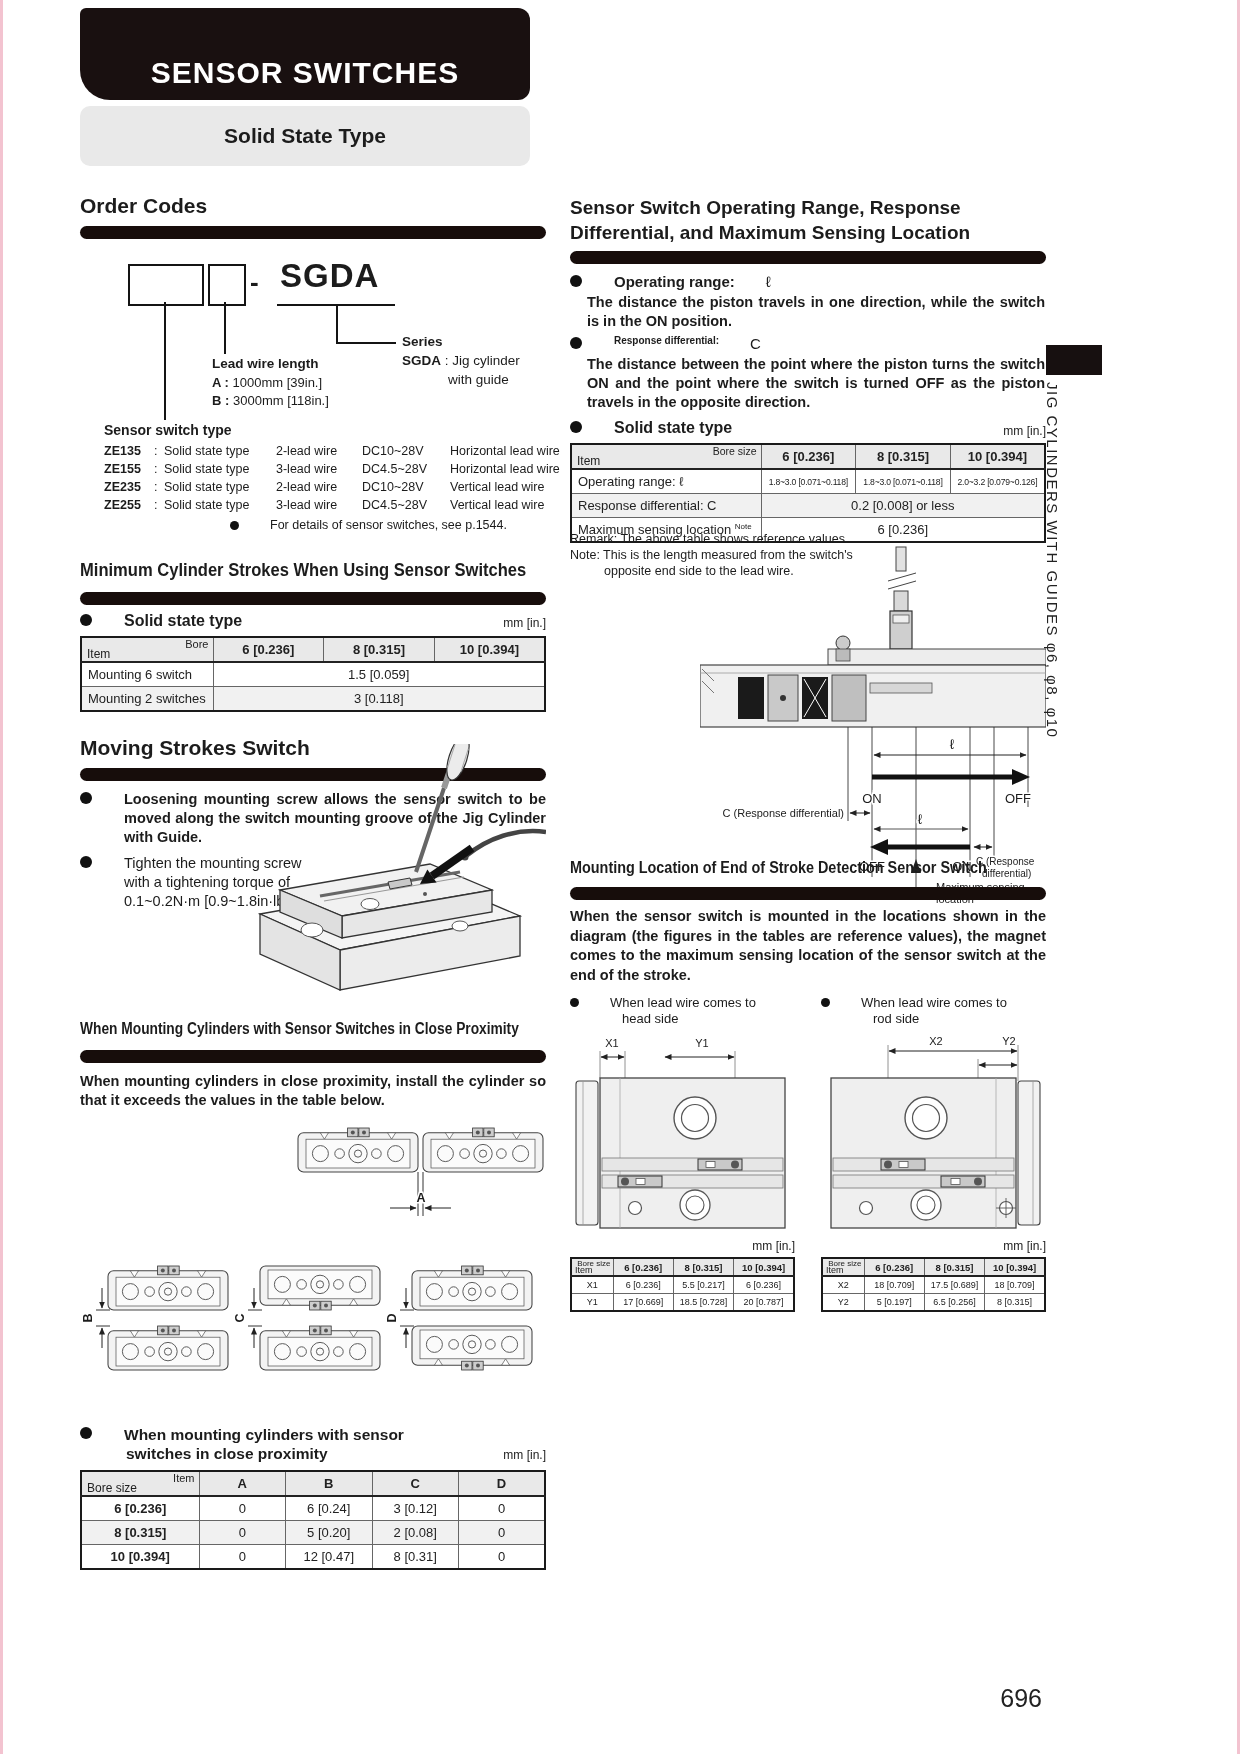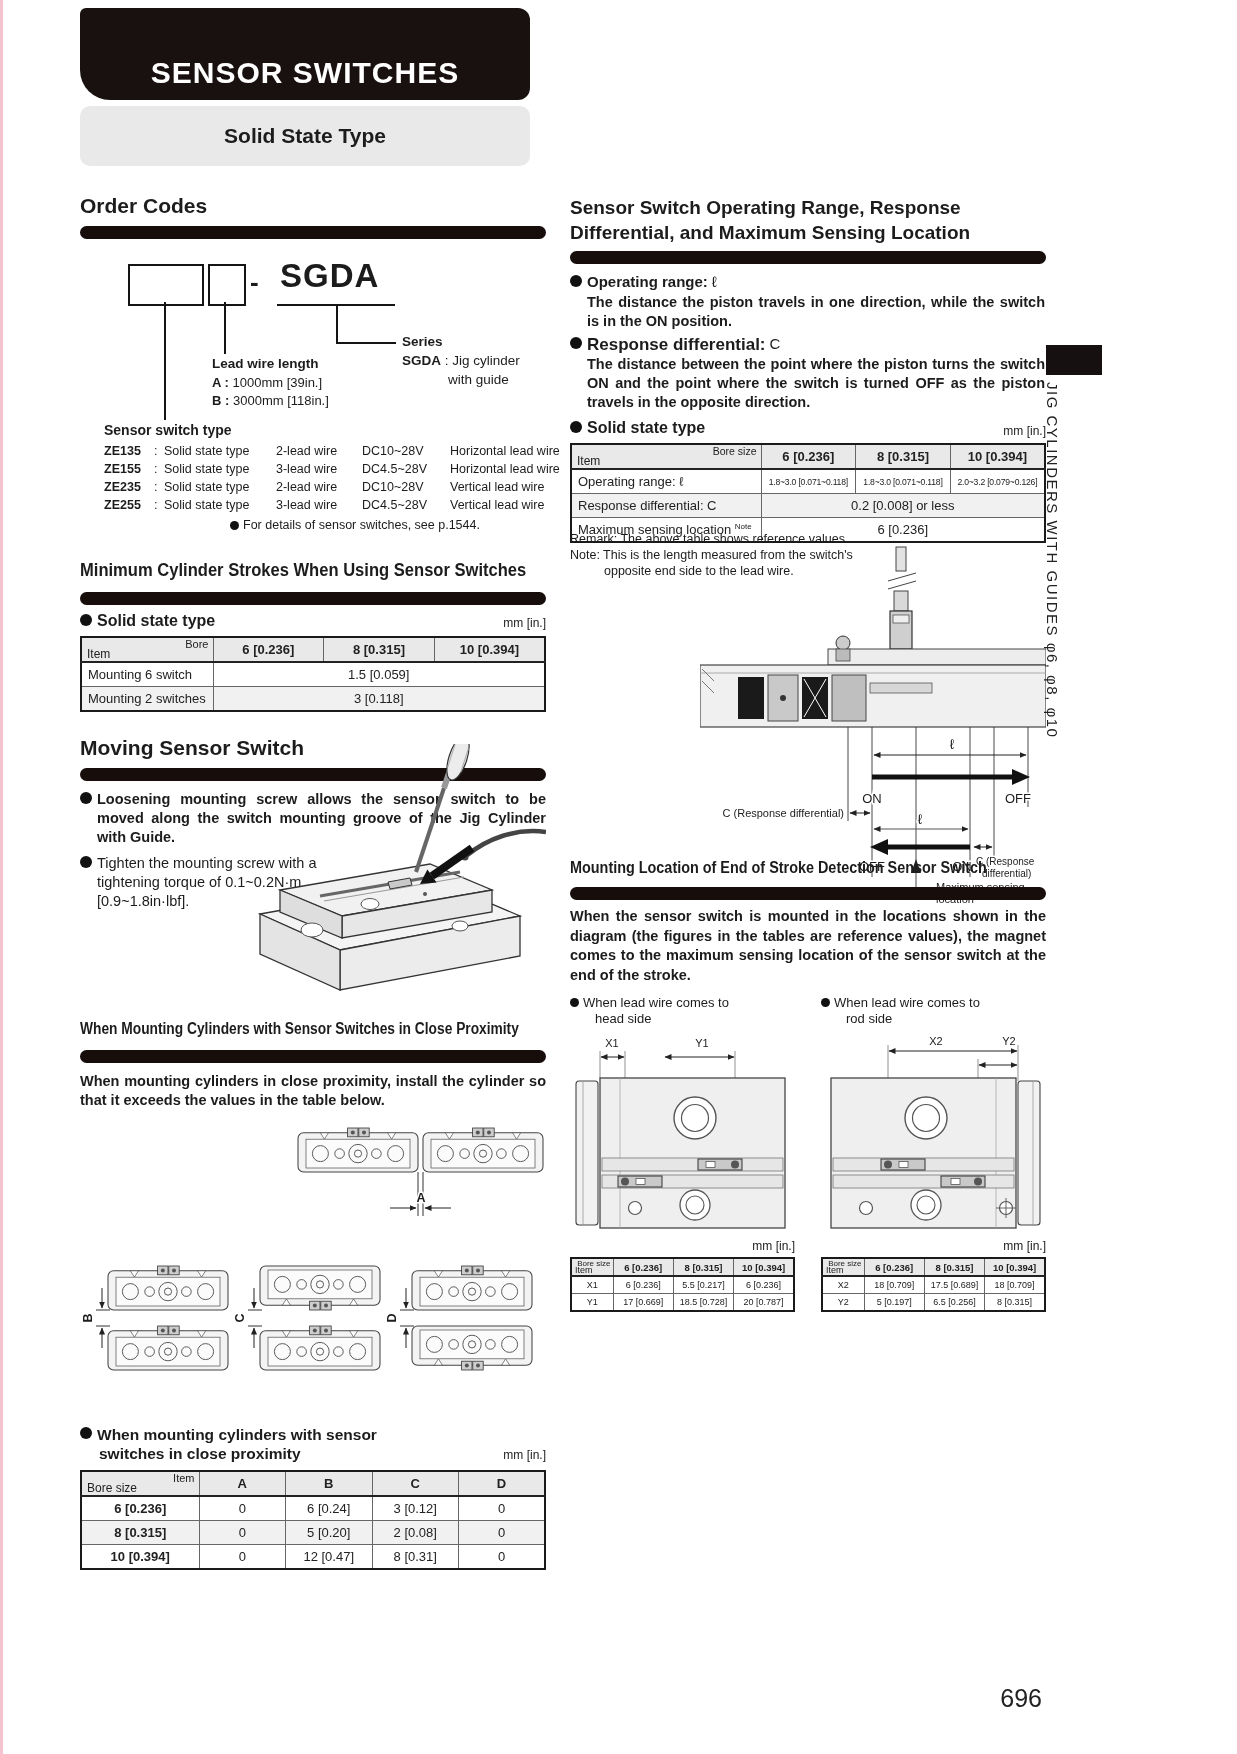--- a/index.html
+++ b/index.html
@@ -11,21 +11,21 @@
     border-radius:6px 12px 12px 30px;display:flex;align-items:flex-end;justify-content:center;
     color:#fff;font-size:30px;font-weight:bold;letter-spacing:1px;padding-bottom:10px;box-sizing:border-box;}
   .hdr-gray{position:absolute;left:0;top:98px;width:450px;height:60px;background:#e9e9e9;border-radius:10px;
     display:flex;align-items:center;justify-content:center;font-size:21px;font-weight:bold;}
   .sec-title{font-weight:bold;font-size:21px;white-space:nowrap;}
   .sec-title-m{font-weight:bold;font-size:18px;transform:scaleX(0.92);transform-origin:left center;white-space:nowrap;}
   .sec-title-c{font-weight:bold;font-size:16px;transform:scaleX(0.86);transform-origin:left center;white-space:nowrap;}
   .sec-bar{position:absolute;height:13px;background:#170d0b;border-radius:7px;width:466px;}
   .blt{display:inline-block;width:12px;height:12px;border-radius:50%;background:#111;margin-right:5px;flex:none;margin-top:2px;}
   .blt-s{display:inline-block;width:9px;height:9px;border-radius:50%;background:#111;margin-right:4px;flex:none;margin-top:3px;}
-  .frow{display:flex;align-items:flex-start;}
+  .frow{display:flex;align-items:flex-start;gap:27px;}
   .jst{text-align:justify;font-weight:bold;}
   .body-t{font-size:14.5px;line-height:19px;}
   .unit{font-size:12px;color:#222;}
   .subhead{font-weight:bold;font-size:16px;}
   .box{position:absolute;border:2px solid #141414;background:#fff;}
   .cline{position:absolute;background:#141414;}
   .lblb{font-weight:bold;}
   .tbl{border-collapse:collapse;table-layout:fixed;border:2px solid #1a1a1a;position:absolute;}
   .tbl td{border:1px solid #666;text-align:center;font-size:13px;padding:1px 3px;height:21px;color:#222;overflow:hidden;}
   .tbl tr.hrow td{background:#e9e9e9;font-weight:bold;border-bottom:2px solid #222;}
@@ -164,21 +164,21 @@
         <td class="lbl">Mounting 6 switch</td>
         <td colspan="3">1.5 [0.059]</td>
       </tr>
       <tr class="alt">
         <td class="lbl">Mounting 2 switches</td>
         <td colspan="3">3 [0.118]</td>
       </tr>
     </tbody>
       </table>
 
-    <div class="abs sec-title" style="left:0;top:728px;">Moving Sensor Switch</div>
+    <div class="abs sec-title" style="left:0;top:728px;">Moving Strokes Switch</div>
     <div class="sec-bar" style="left:0;top:760px;"></div>
     <div class="abs frow body-t jst" style="left:0;top:782px;width:466px;">
       <span class="blt"></span>
       <span>Loosening mounting screw allows the sensor switch to be moved along the switch mounting groove of the Jig Cylinder with Guide.</span>
     </div>
     <div class="abs frow body-t" style="left:0;top:846px;width:248px;">
       <span class="blt"></span>
       <span>Tighten the mounting screw with a tightening torque of 0.1~0.2N·m [0.9~1.8in·lbf].</span>
     </div>
 
@@ -337,21 +337,21 @@
     <div class="sec-bar" style="left:0;top:56px;width:476px;"></div>
 
     <div class="abs frow" style="left:0;top:78px;">
       <span class="blt"></span>
       <span style="font-weight:bold;font-size:15px;">Operating range:</span>
       <span style="font-size:15px;margin-left:4px;">ℓ</span>
     </div>
     <div class="abs body-t jst" style="left:17px;top:98px;width:458px;">The distance the piston travels in one direction, while the switch is in the ON position.</div>
     <div class="abs frow" style="left:0;top:140px;">
       <span class="blt"></span>
-      <span style="font-weight:bold;font-size:17px;">Response differential:</span>
+      <span style="font-weight:bold;font-size:10px;">Response differential:</span>
       <span style="font-size:15px;margin-left:4px;">C</span>
     </div>
     <div class="abs body-t jst" style="left:17px;top:160px;width:458px;">The distance between the point where the piston turns the switch ON and the point where the switch is turned OFF as the piston travels in the opposite direction.</div>
 
     <div class="abs frow" style="left:0;top:224px;">
       <span class="blt"></span>
       <span class="subhead">Solid state type</span>
     </div>
     <div class="abs unit" style="left:396px;top:229px;width:80px;text-align:right;">mm [in.]</div>
 

